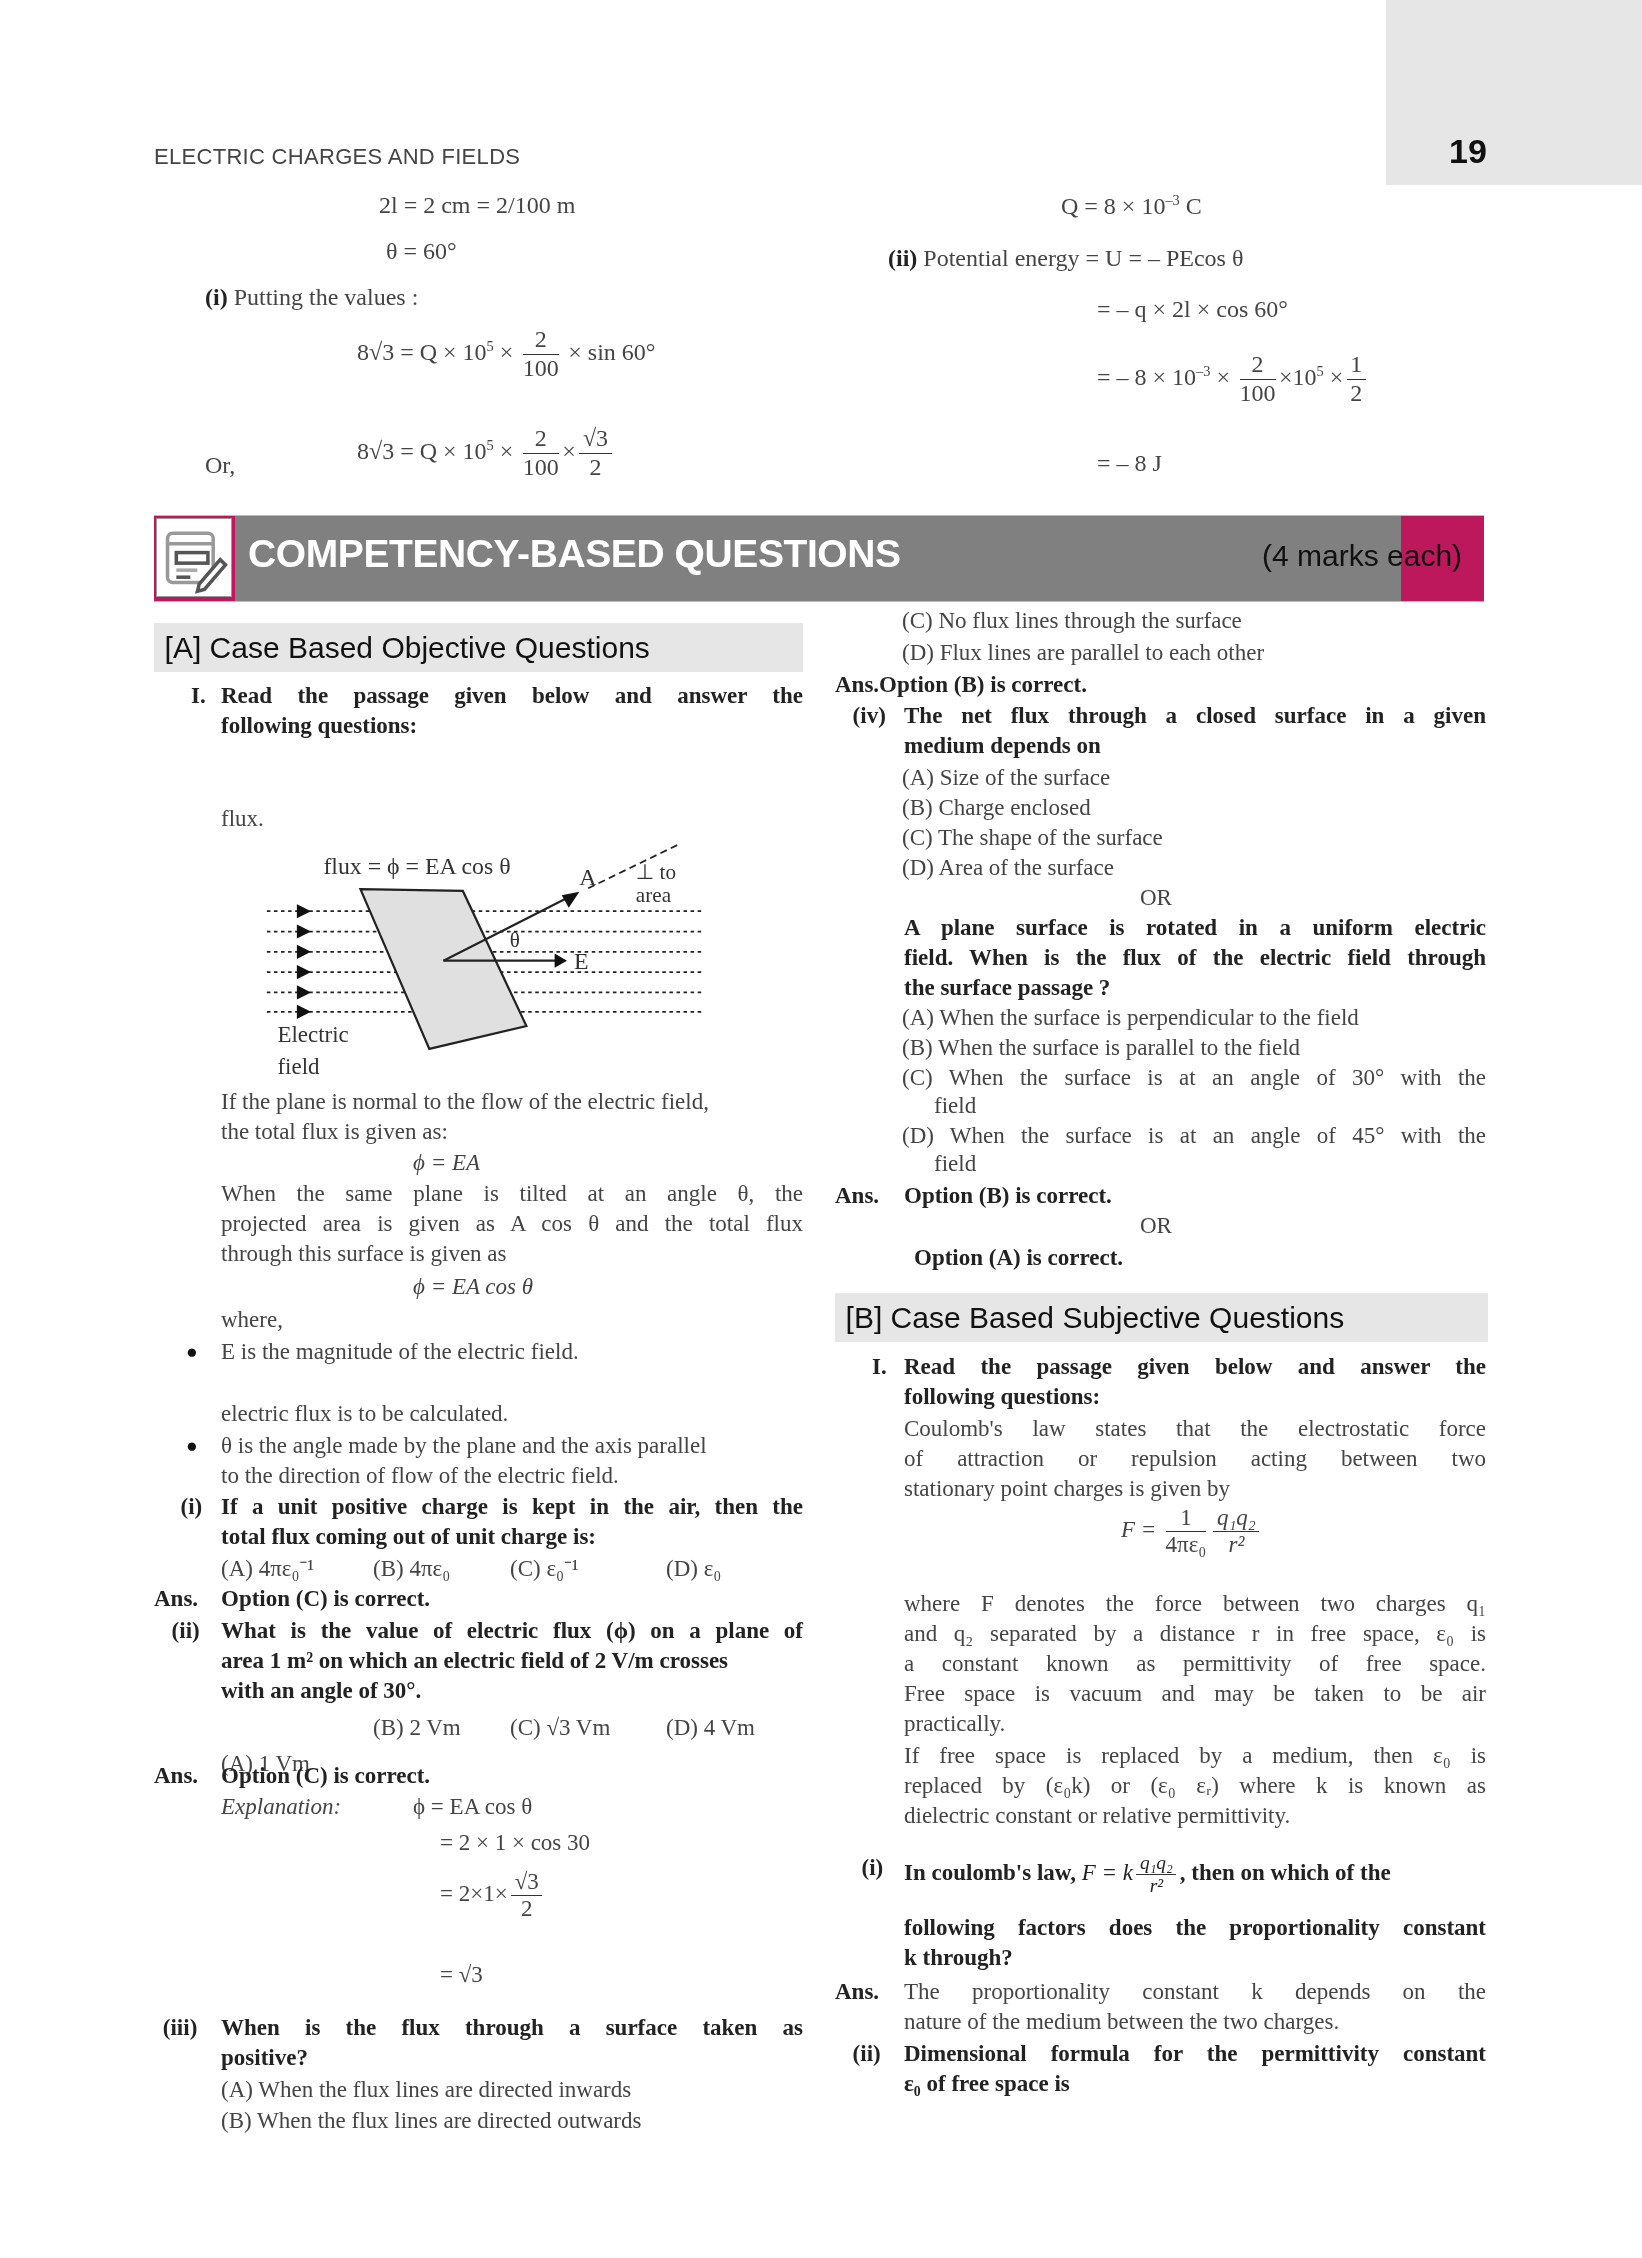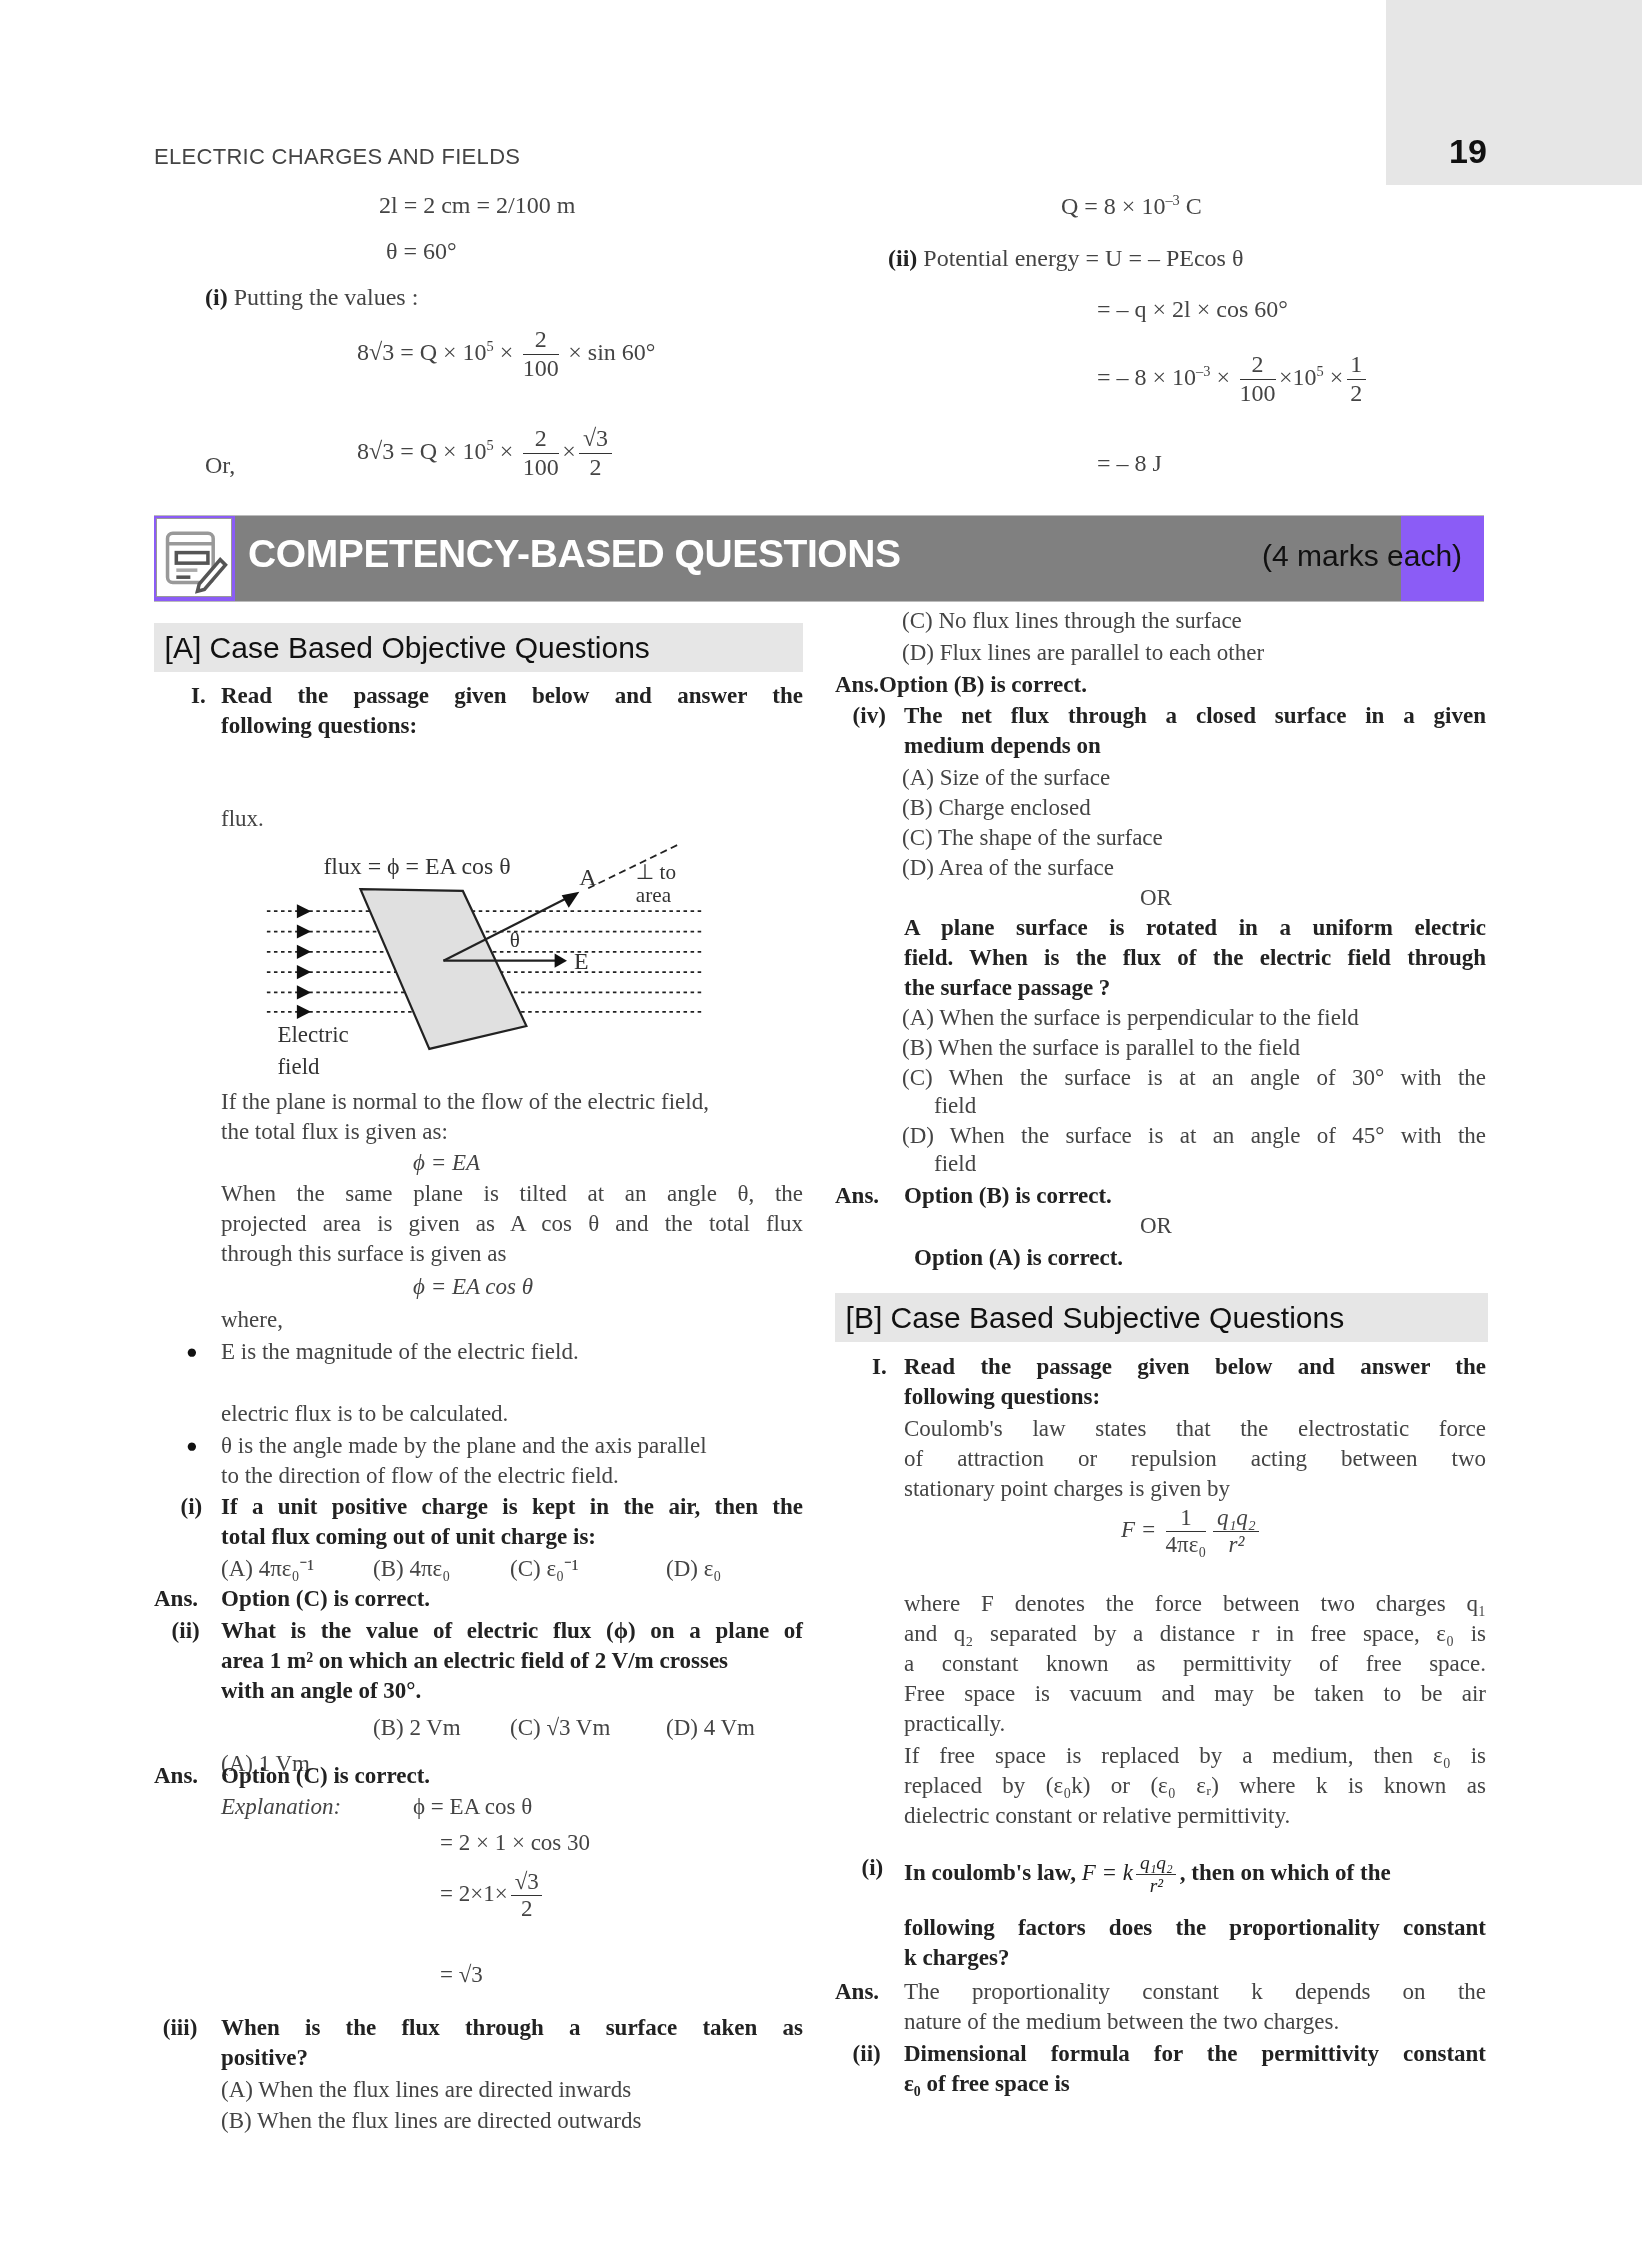--- a/index.html
+++ b/index.html
@@ -12,21 +12,21 @@
   .page-num-box { left: 1386px; top: 0; width: 257px; height: 185px; background: #e6e6e6; }
   .page-num { left: 1449px; top: 132px; font-size: 34px; font-weight: bold; color: #111; }
   .running-head { left: 154px; top: 144px; font-size: 22px; color: #444; letter-spacing: 0.3px; }
   .eq { font-size: 24px; color: #444; white-space: nowrap; }
   .eq b { color: #222; }
   .frac { display: inline-block; vertical-align: middle; text-align: center; margin: 0 3.5px; }
   .frac .num { display: block; border-bottom: 1.8px solid #333; padding: 0 3.5px; line-height: 1.15; }
   .frac .den { display: block; line-height: 1.15; }
   sup { font-size: 0.6em; }
 
-  .banner { left: 154px; top: 515px; width: 1330px; height: 85px; background: #8b5cf6; border-top: 1.8px solid #bbb; border-bottom: 1.8px solid #bbb; }
+  .banner { left: 154px; top: 515px; width: 1330px; height: 85px; background: #be185d; border-top: 1.8px solid #bbb; border-bottom: 1.8px solid #bbb; }
   .banner-icon-box { position: absolute; left: 1.8px; top: 1.8px; width: 76px; height: 79px; background: #fff; border: 1.8px solid #999; box-sizing: border-box; }
   .banner-dark { position: absolute; left: 81px; top: 0; width: 1166px; height: 85px; background: #808080; }
   .banner-title { position: absolute; left: 94px; top: 16px; font-size: 39px; font-weight: bold; color: #fff; font-family: "Liberation Sans", sans-serif; letter-spacing: -0.4px; }
   .banner-marks { position: absolute; left: 1108px; top: 23px; font-size: 30px; color: #111; font-family: "Liberation Sans", sans-serif; }
 
   .sec-head { background: #e6e6e6; height: 49px; font-family: "Liberation Sans", sans-serif; font-size: 30px; color: #111; line-height: 49px; padding-left: 10.6px; box-sizing: border-box; }
 
   .col { font-size: 23px; line-height: 31px; color: #444; }
   .q { font-weight: bold; color: #222; }
   .row { position: absolute; white-space: nowrap; }
@@ -225,21 +225,21 @@
   <div class="row just" style="left:69px; top:1135px; width:582px;">If free space is replaced by a medium, then ε₀ is</div>
   <div class="row just" style="left:69px; top:1165px; width:582px;">replaced by (ε₀k) or (ε₀ εᵣ) where k is known as</div>
   <div class="row" style="left:69px; top:1195px;">dielectric constant or relative permittivity.</div>
 
   <div class="row q" style="left:26.5px; top:1247px;">(i)</div>
   <div class="row q" style="left:69px; top:1247px;">
     <span>In coulomb's law,</span>
     <span class="it" style="font-weight:normal;">F = k</span><span class="frac it" style="font-weight:normal; font-size:19.4px;"><span class="num">q₁q₂</span><span class="den">r²</span></span><span>, then on which of the</span>
   </div>
   <div class="row q just" style="left:69px; top:1307px; width:582px;">following factors does the proportionality constant</div>
-  <div class="row q" style="left:69px; top:1337px;">k charges?</div>
+  <div class="row q" style="left:69px; top:1337px;">k through?</div>
   <div class="row q" style="left:0; top:1371px;">Ans.</div>
   <div class="row just" style="left:69px; top:1371px; width:582px;">The proportionality constant k depends on the</div>
   <div class="row" style="left:69px; top:1401px;">nature of the medium between the two charges.</div>
 
   <div class="row q" style="left:17.6px; top:1433px;">(ii)</div>
   <div class="row q just" style="left:69px; top:1433px; width:582px;">Dimensional formula for the permittivity constant</div>
   <div class="row q" style="left:69px; top:1463px;">ε₀ of free space is</div>
 </div>
 
 

